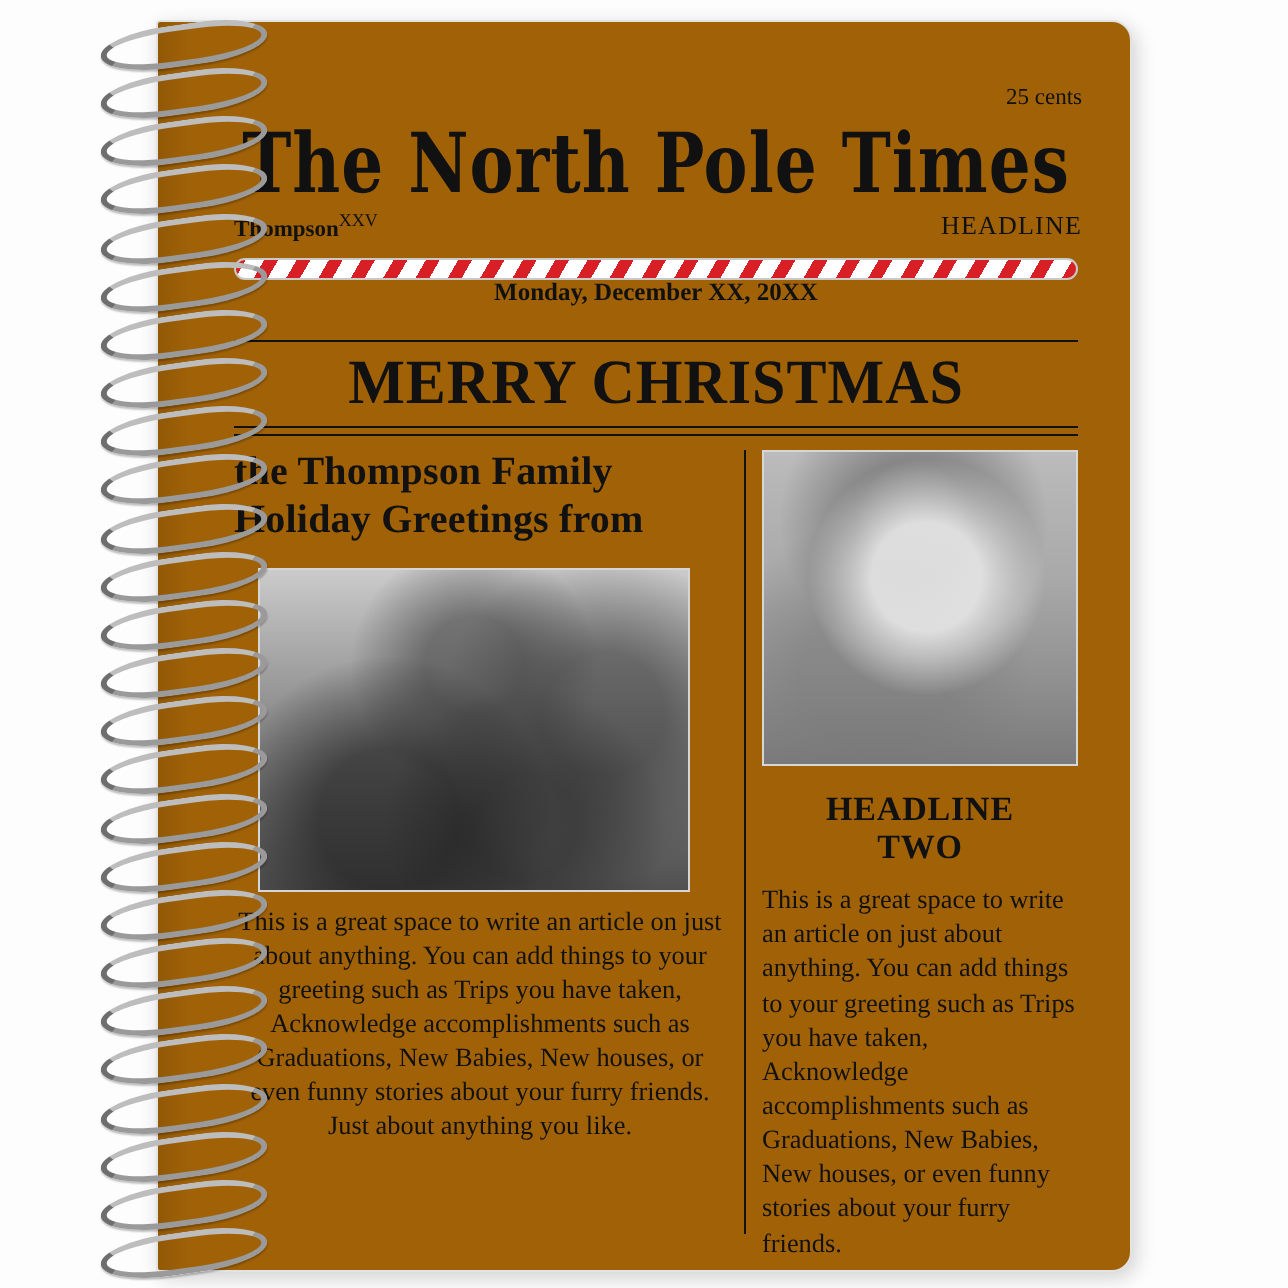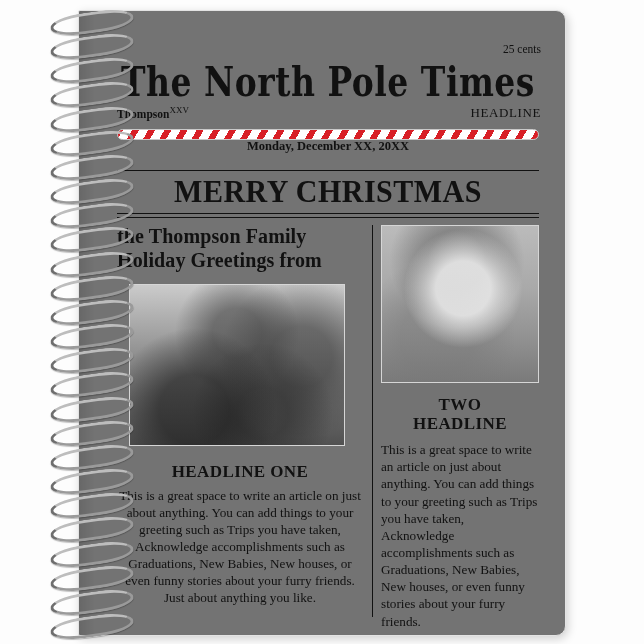--- a/index.html
+++ b/index.html
@@ -21,21 +21,21 @@
     background: #fdfdfd;
   }
 
   
   .notebook {
     position: absolute;
     left: 78px;
     top: 10px;
     width: 486px;
     height: 624px;
-    background: #737373;
+    background: #a16207;
     border: 1px solid #e3e3e3;
     border-radius: 2px 10px 10px 2px;
     box-shadow: 2px 3px 10px rgba(0,0,0,0.18);
     overflow: hidden;
   }
 
   
   .binding-shadow {
     position: absolute;
     left: 0;
@@ -313,29 +313,28 @@
       <div class="rule-thin-c"></div>
 
       <div class="col-divider"></div>
 
       <div class="col-left">
         <div class="greeting">
           <div>the Thompson Family</div>
           <div>Holiday Greetings from</div>
         </div>
         <div class="photo-main"></div>
-        <div class="headline headline-one">HEADLINE ONE</div>
         <div class="body-left">This is a great space to write an article on just about anything. You can add things to your greeting such as Trips you have taken, Acknowledge accomplishments such as Graduations, New Babies, New houses, or even funny stories about your furry friends. Just about anything you like.</div>
       </div>
 
       <div class="col-right">
         <div class="photo-side"></div>
         <div class="headline headline-two">
+          <div>HEADLINE</div>
           <div>TWO</div>
-          <div>HEADLINE</div>
         </div>
         <div class="body-right">This is a great space to write an article on just about anything. You can add things to your greeting such as Trips you have taken, Acknowledge accomplishments such as Graduations, New Babies, New houses, or even funny stories about your furry friends.</div>
       </div>
 
     </div>
   </div>
 
   <div class="spiral" id="spiral">
       <div class="coil" style="top: 0px;"></div>
       <div class="coil" style="top: 24.16px;"></div>

